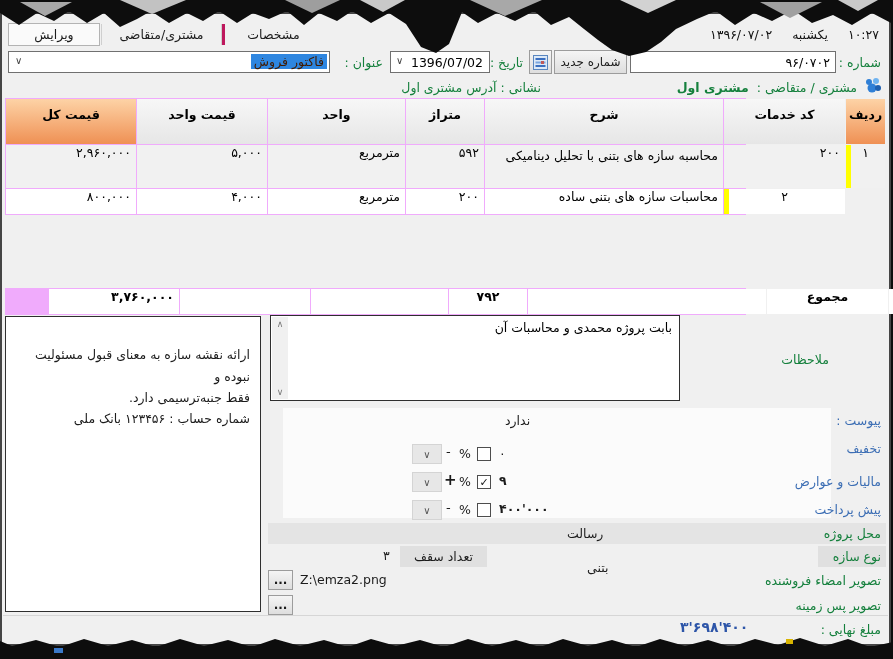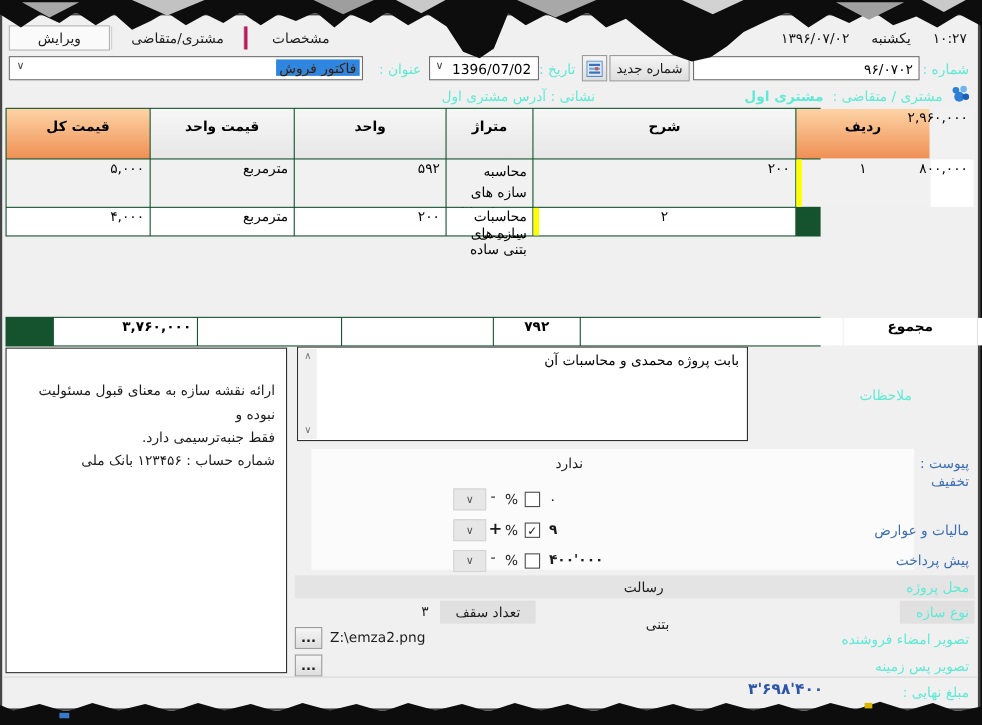--- a/index.html
+++ b/index.html
@@ -1,40 +1,40 @@
 <!DOCTYPE html>
 <html lang="fa"><head>
 <meta charset="utf-8">
 <style>
   html,body{margin:0;padding:0;}
   .screen{position:relative;width:893px;height:659px;background:#0d0d0d;overflow:hidden;
           font-family:"DejaVu Sans",sans-serif;direction:rtl;}
   .window{position:absolute;left:0;top:12px;width:891px;height:634px;background:#f0f0f0;
           border:2px solid #454545;box-sizing:border-box;}
   .abs{position:absolute;}
-  .lbl{position:absolute;font-size:12.5px;color:#5eead4;white-space:nowrap;}
+  .lbl{position:absolute;font-size:12.5px;color:#15803d;white-space:nowrap;}
   .bluelbl{color:#3c6eb4;}
   .bold{font-weight:bold;}
   .num{direction:ltr;unicode-bidi:isolate;}
   .inputbox{position:absolute;background:#fff;border:1px solid #707070;box-sizing:border-box;}
   .btn{position:absolute;background:linear-gradient(#f5f5f5,#dedede);border:1px solid #9c9c9c;
        box-sizing:border-box;display:flex;align-items:center;justify-content:center;
        font-size:12px;color:#1c1c1c;}
   .tab{position:absolute;display:flex;align-items:center;justify-content:center;
        font-size:12.5px;color:#1c1c1c;box-sizing:border-box;}
   .tab.active{background:#fafafa;border:1px solid #b3b3b3;}
   .tab.plain{border-left:1px solid #cfcfcf;}
   .chip{position:absolute;background:#e7e7e7;border:1px solid #d4d4d4;box-sizing:border-box;
         display:flex;align-items:center;justify-content:center;color:#555;font-size:10px;}
   .checkbox{position:absolute;width:14px;height:14px;background:#fff;border:1px solid #4d4d4d;
             box-sizing:border-box;display:flex;align-items:center;justify-content:center;
             font-size:11px;font-weight:bold;color:#111;}
   .grid-table{position:absolute;left:5px;width:741px;display:grid;
               grid-template-columns:130px 130px 137px 78px 238px 121px 39px;
-              gap:1px;padding:1px;background:#14532d;direction:ltr;box-sizing:border-box;}
+              gap:1px;padding:1px;background:#f0abfc;direction:ltr;box-sizing:border-box;}
   .h-cell{background:linear-gradient(#f7f7f7,#e6e6e6);display:flex;justify-content:center;
           align-items:flex-start;padding-top:8px;font-weight:bold;font-size:12.5px;direction:rtl;box-sizing:border-box;}
   .h-orange{background:linear-gradient(#fdd3a6,#ef9054);}
   .cell{background:#fff;display:flex;align-items:flex-start;justify-content:flex-start;direction:rtl;
         padding:0 5px;font-size:12.5px;position:relative;box-sizing:border-box;}
   .cell.center{justify-content:center;}
   .cell.alt{background:#f1f1f1;}
   .cell.top{align-items:flex-start;padding-top:2px;text-align:right;line-height:1.5;}
   .marker{position:absolute;left:0;top:0;bottom:0;width:5px;background:#ffff00;}
   .panel{position:absolute;background:#fff;border:1px solid #2f2f2f;box-sizing:border-box;}
@@ -124,20 +124,23 @@
       </div>
     <div class="h-cell">
         <span>واحد</span>
       </div>
     <div class="h-cell">
         <span>متراژ</span>
       </div>
     <div class="h-cell">
         <span>شرح</span>
       </div>
+    <div class="h-cell">
+        <span>کد خدمات</span>
+      </div>
     <div class="h-cell h-orange">
         <span>ردیف</span>
       </div>
 
     <div class="cell alt num">
         <span class="num">۲,۹۶۰,۰۰۰</span>
       </div>
     <div class="cell alt">
         <span class="num">۵,۰۰۰</span>
       </div>
@@ -211,21 +214,21 @@
     </div>
     <span style="position:absolute;right:7px;top:4px;font-size:12.5px;">بابت پروژه محمدی و محاسبات آن</span>
   </div>
   <span class="lbl" style="right:64px;top:352px;">ملاحظات</span>
 
   <div class="abs" style="left:283px;top:408px;width:548px;height:110px;background:#fbfbfb;"></div>
 
   <span class="lbl bluelbl" style="right:12px;top:413px;">پیوست :</span>
   <span class="val" style="left:505px;top:413px;">ندارد</span>
 
-  <span class="lbl bluelbl" style="right:12px;top:430px;margin-left:12px;">تخفیف</span>
+  <span class="lbl bluelbl" style="right:12px;top:441px;margin-left:12px;">تخفیف</span>
   <span class="val num" style="left:499px;top:446px;">۰</span>
   <div class="checkbox" style="left:477px;top:447px;"></div>
   <span class="pct" style="left:459px;top:446px;">%</span>
   <span class="sign" style="left:446px;top:444px;">-</span>
   <div class="chip" style="left:412px;top:444px;width:30px;height:20px;">
     <span>∨</span>
   </div>
 
   <span class="lbl bluelbl" style="right:12px;top:474px;">مالیات و عوارض</span>
   <span class="val num bold" style="left:499px;top:473px;">۹</span>

